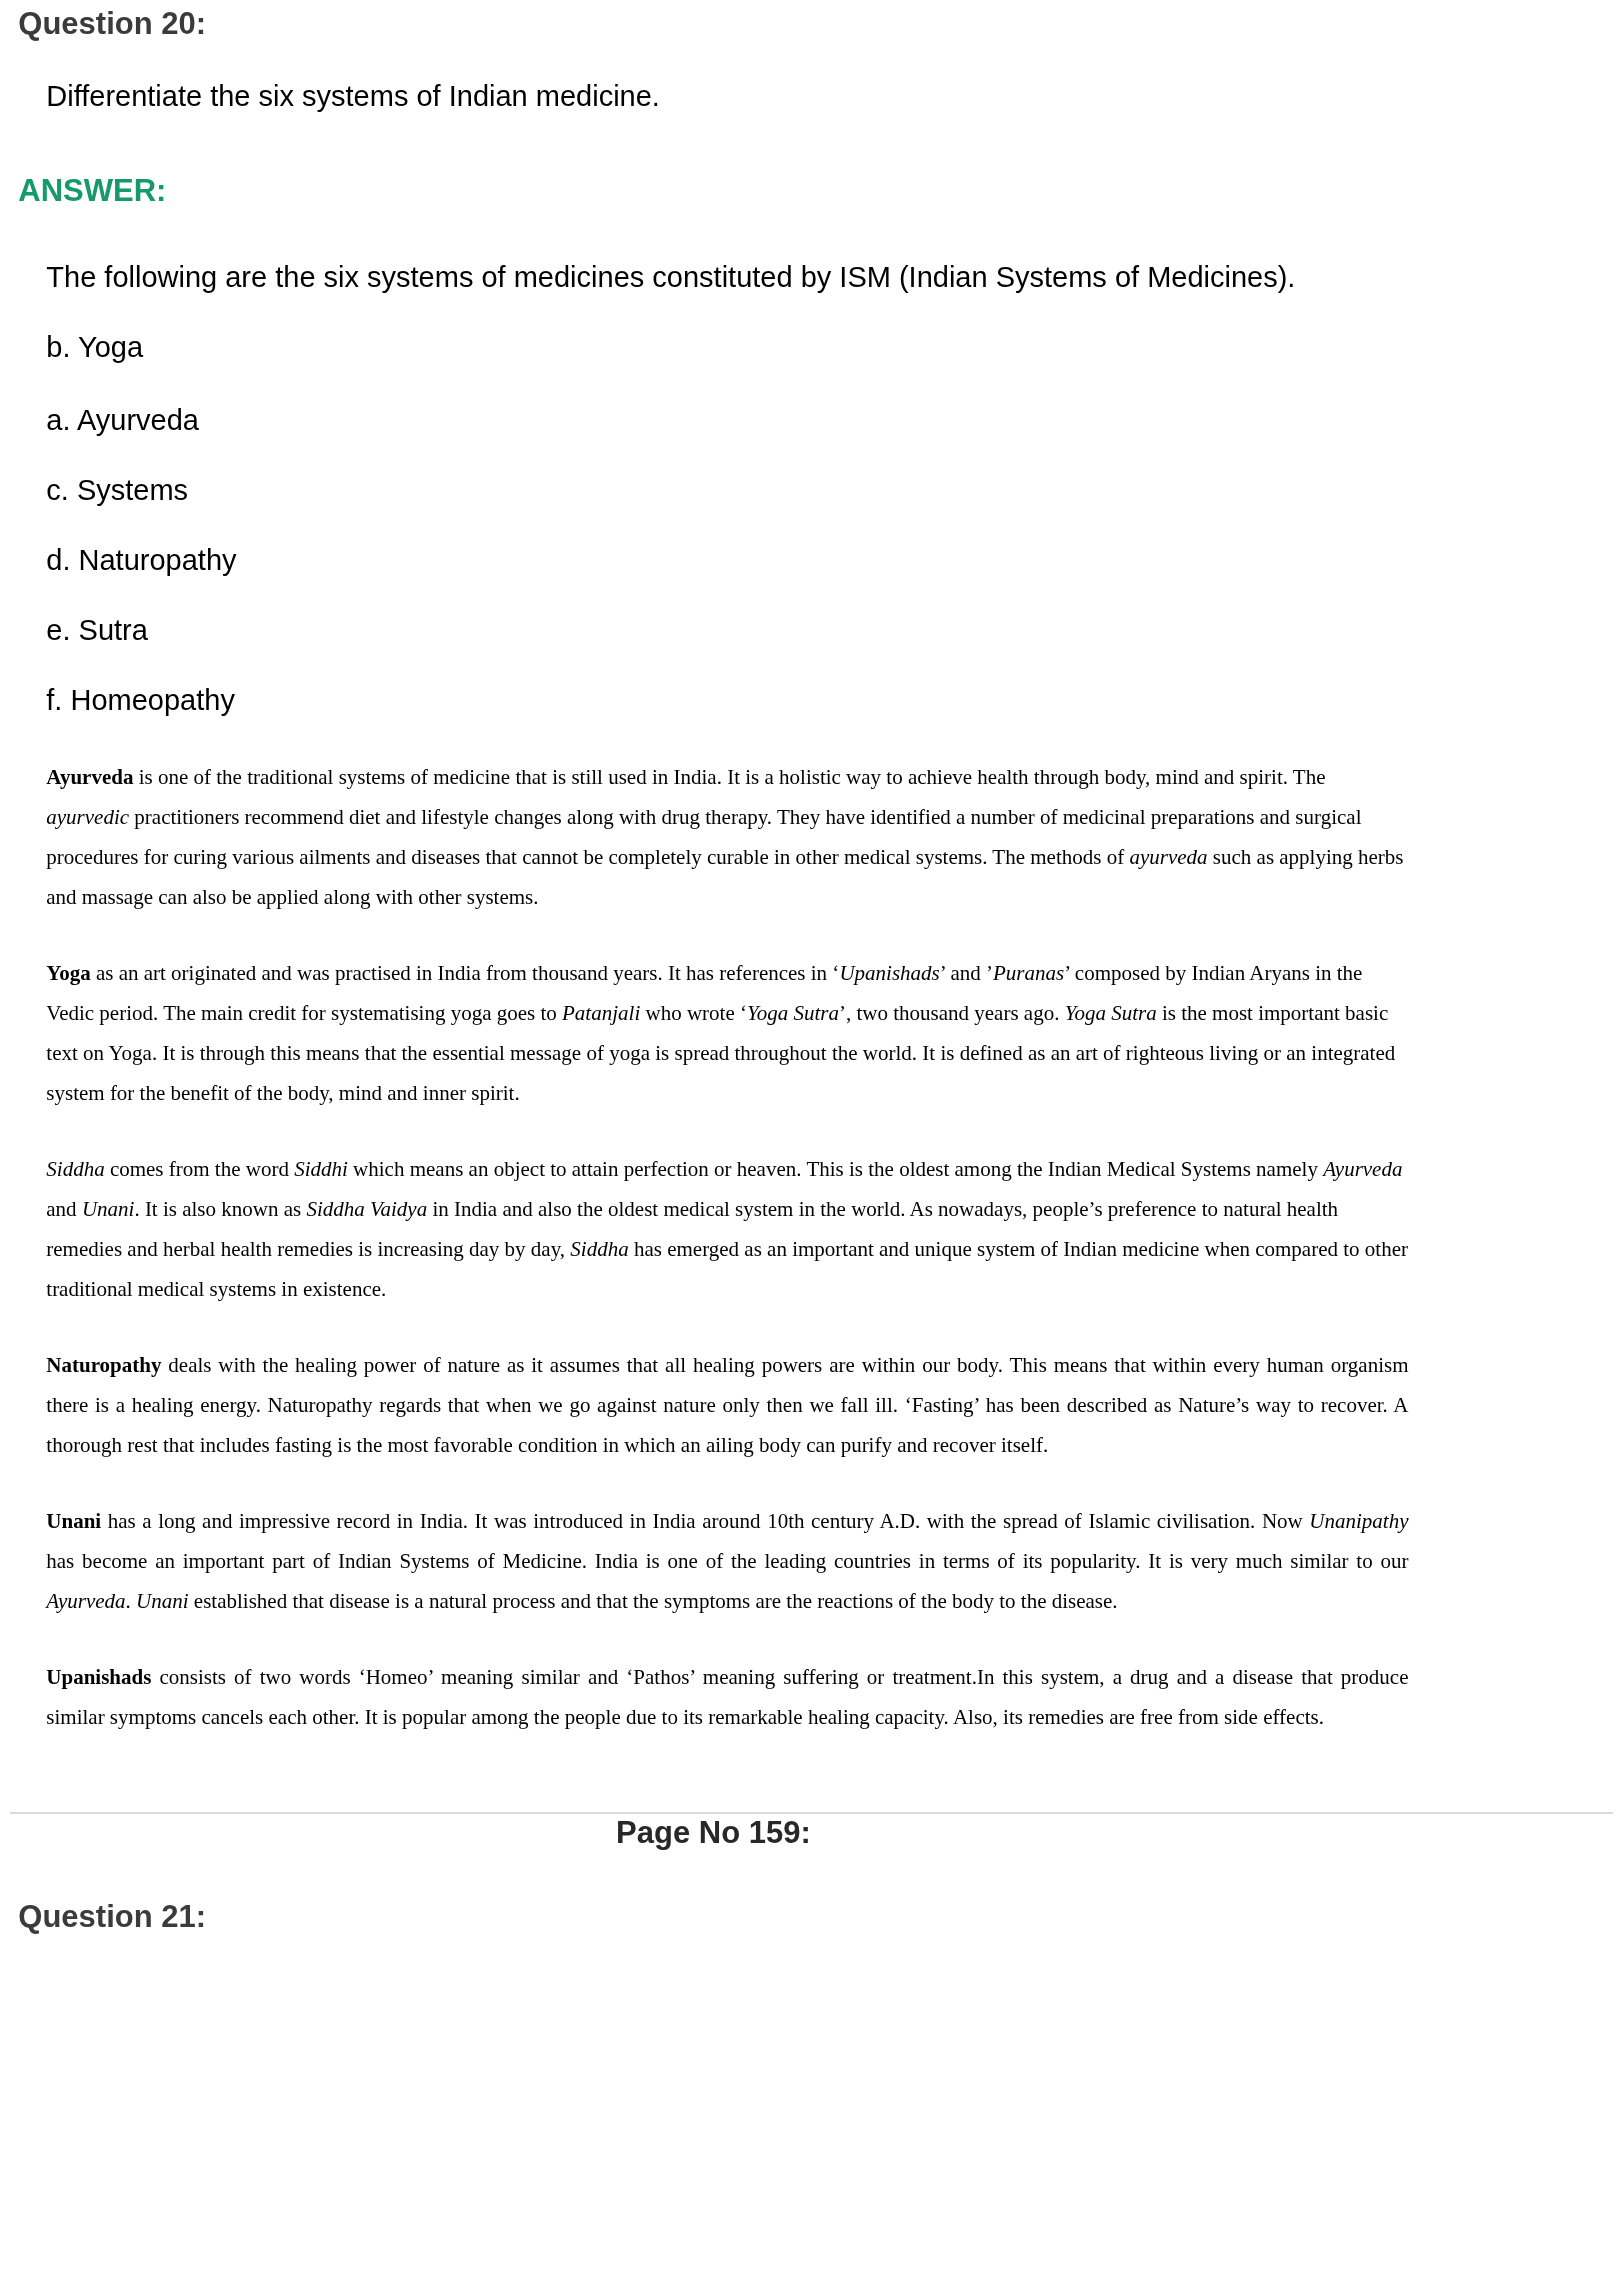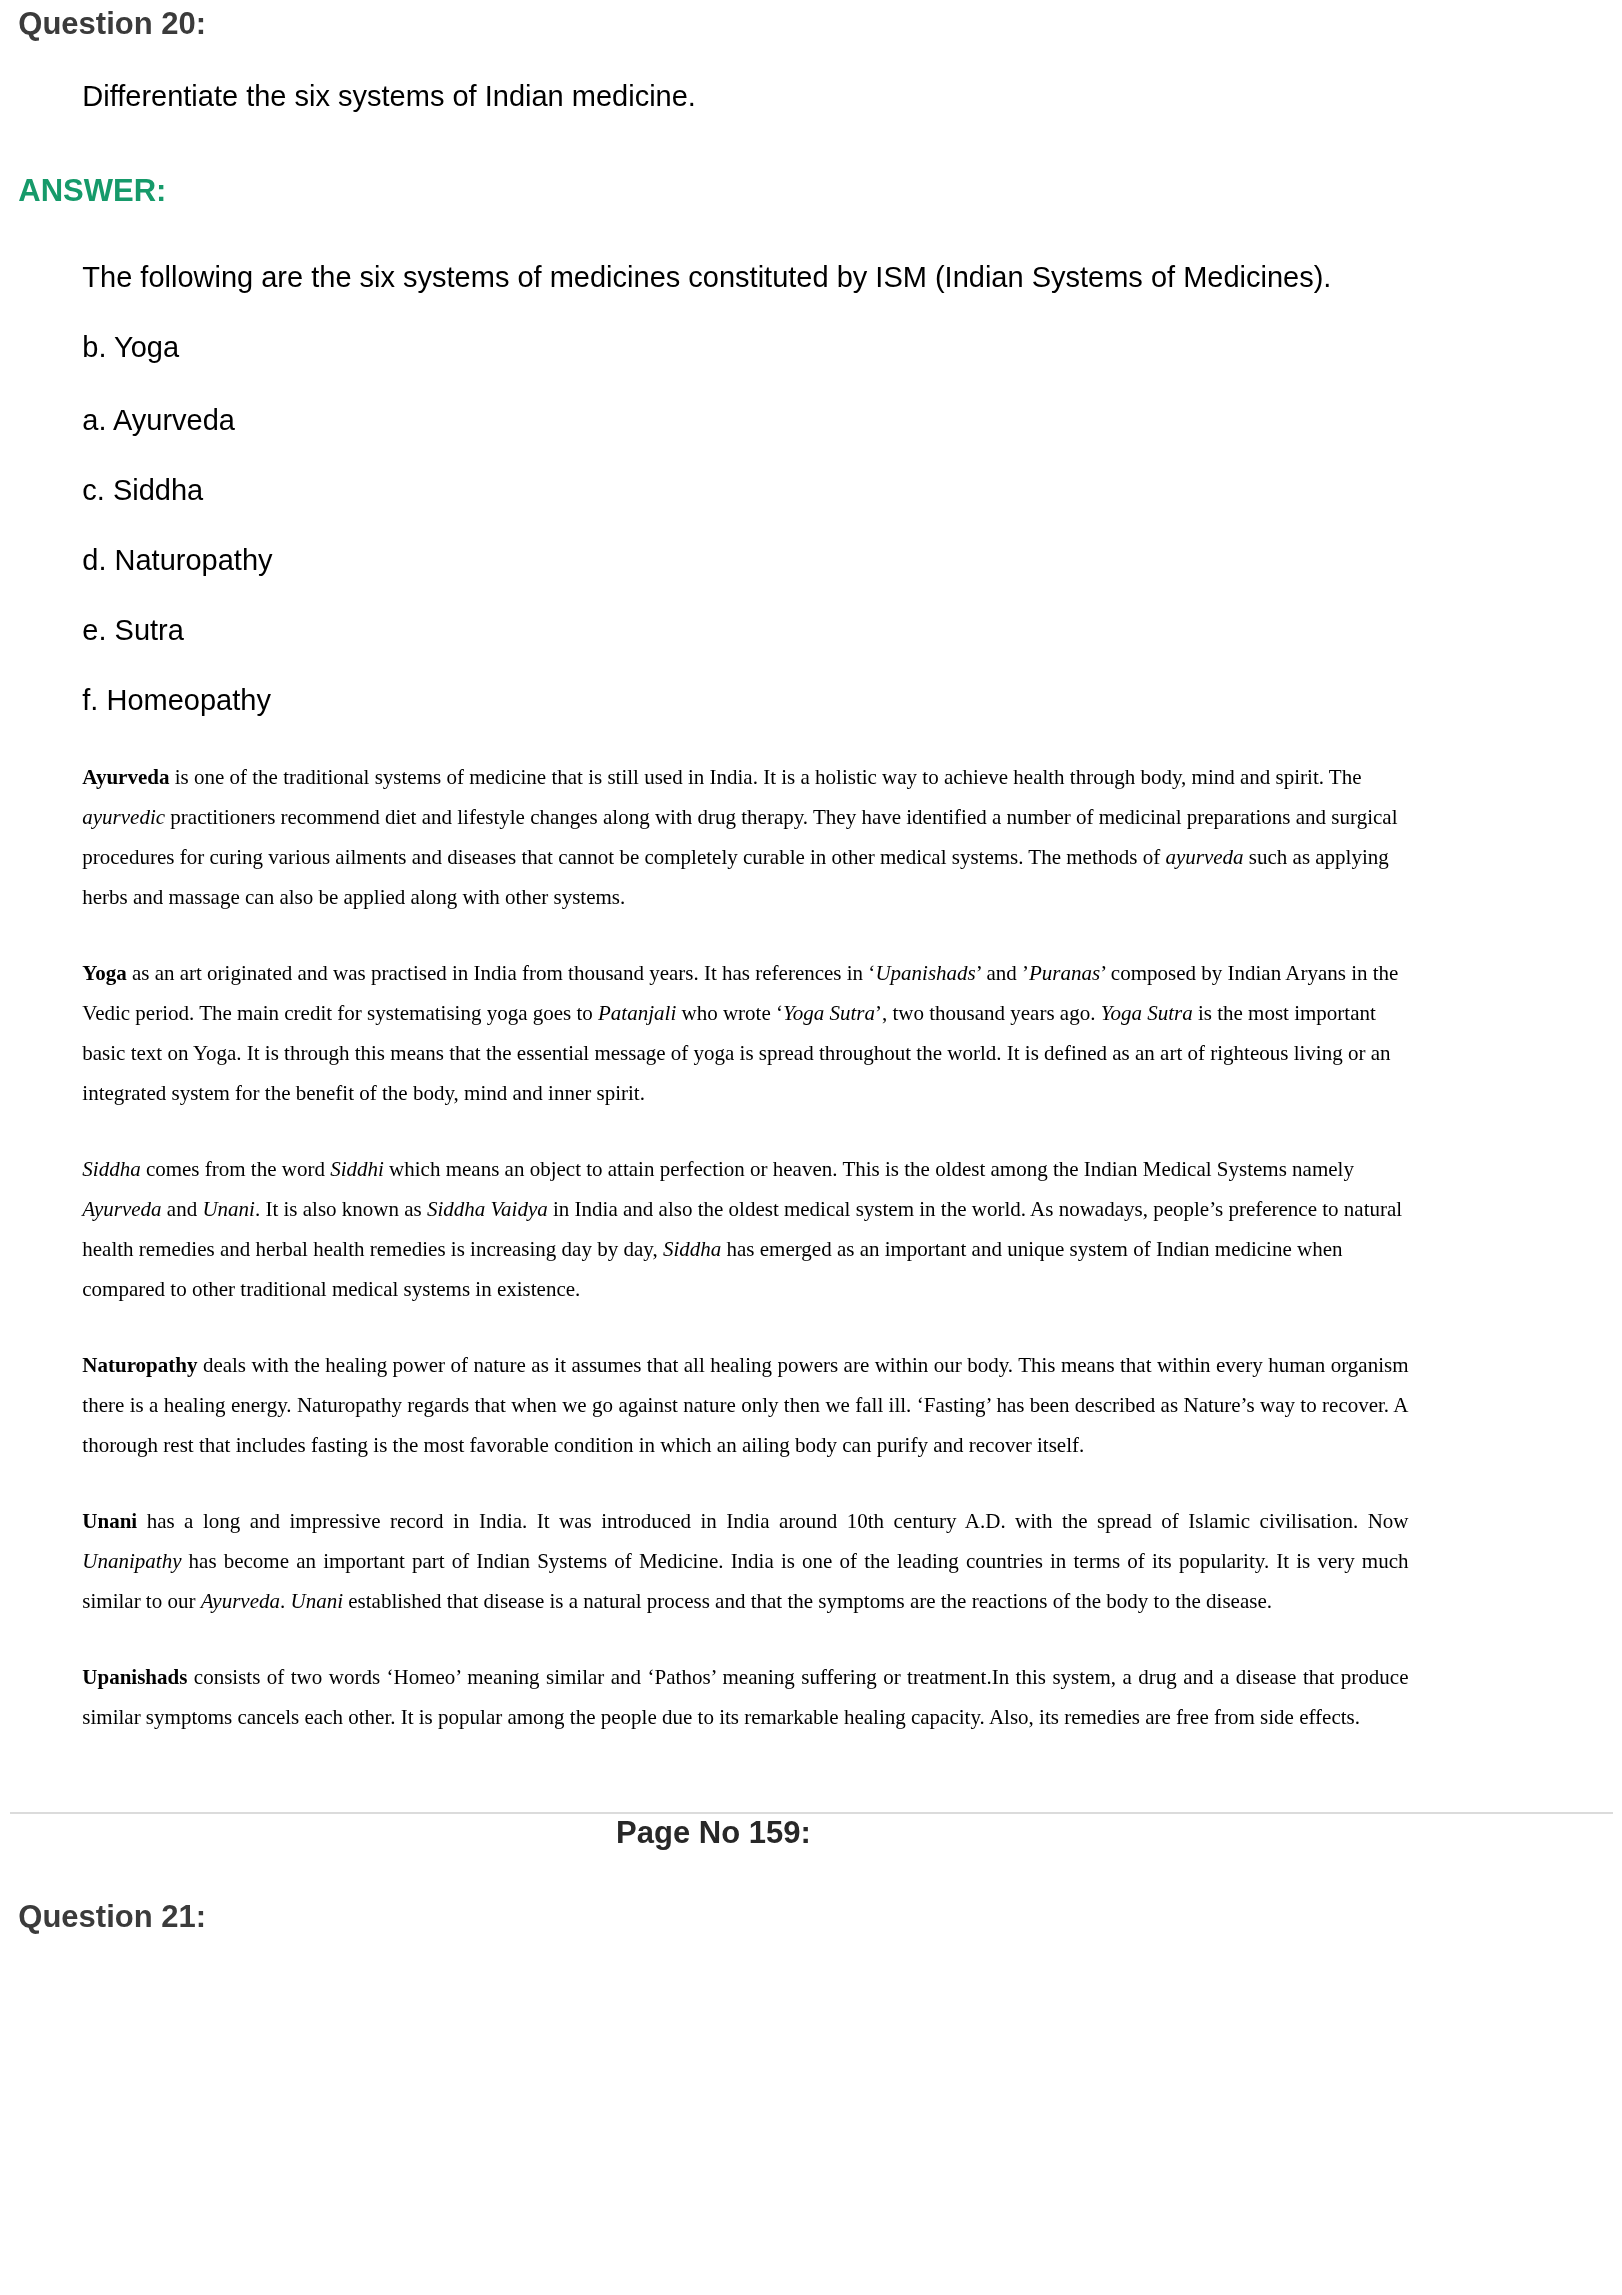--- a/index.html
+++ b/index.html
@@ -24,21 +24,21 @@
     margin: 0;
   }
   .answer-heading {
     font-size: 31px;
     line-height: 37px;
     font-weight: bold;
     color: var(--answer-green, #169a6a);
     margin: 56px 0 0 0;
   }
   .indent {
-    margin-left: 64px;   
+    margin-left: 28px;   
     max-width: 1527px;
   }
   .question-text {
     margin-top: 34px;
     font-size: 29px;
     line-height: 40px;
   }
   .intro {
     margin-top: 48px;
     font-size: 29px;
@@ -87,21 +87,21 @@
   <div class="indent question-text">Differentiate the six systems of Indian medicine.</div>
 
   <h2 class="answer-heading">ANSWER:</h2>
 
   <div class="indent">
 
     <div class="intro">The following are the six systems of medicines constituted by ISM (Indian Systems of Medicines).</div>
 
     <div class="list-item">b. Yoga</div>
     <div class="list-item first">a. Ayurveda</div>
-    <div class="list-item">c. Siddha</div>
+    <div class="list-item">c. Systems</div>
     <div class="list-item">d. Naturopathy</div>
     <div class="list-item">e. Sutra</div>
     <div class="list-item">f. Homeopathy</div>
 
     <p class="para first rich"><b>Ayurveda</b><span> is one of the traditional systems of medicine that is still used in India. It is a holistic way to achieve health through body, mind and spirit. The </span><i>ayurvedic</i><span> practitioners recommend diet and lifestyle changes along with drug therapy. They have identified a number of medicinal preparations and surgical procedures for curing various ailments and diseases that cannot be completely curable in other medical systems. The methods of </span><i>ayurveda</i><span> such as applying herbs and massage can also be applied along with other systems.</span></p>
 
     <p class="para rich"><b>Yoga</b><span> as an art originated and was practised in India from thousand years. It has references in ‘</span><i>Upanishads</i><span>’ and ’</span><i>Puranas</i><span>’ composed by Indian Aryans in the Vedic period. The main credit for systematising yoga goes to </span><i>Patanjali</i><span> who wrote ‘</span><i>Yoga Sutra</i><span>’, two thousand years ago. </span><i>Yoga Sutra</i><span> is the most important basic text on Yoga. It is through this means that the essential message of yoga is spread throughout the world. It is defined as an art of righteous living or an integrated system for the benefit of the body, mind and inner spirit.</span></p>
 
     <p class="para rich"><i>Siddha</i><span> comes from the word </span><i>Siddhi</i><span> which means an object to attain perfection or heaven. This is the oldest among the Indian Medical Systems namely </span><i>Ayurveda</i><span> and </span><i>Unani</i><span>. It is also known as </span><i>Siddha Vaidya</i><span> in India and also the oldest medical system in the world. As nowadays, people’s preference to natural health remedies and herbal health remedies is increasing day by day, </span><i>Siddha</i><span> has emerged as an important and unique system of Indian medicine when compared to other traditional medical systems in existence.</span></p>
 

